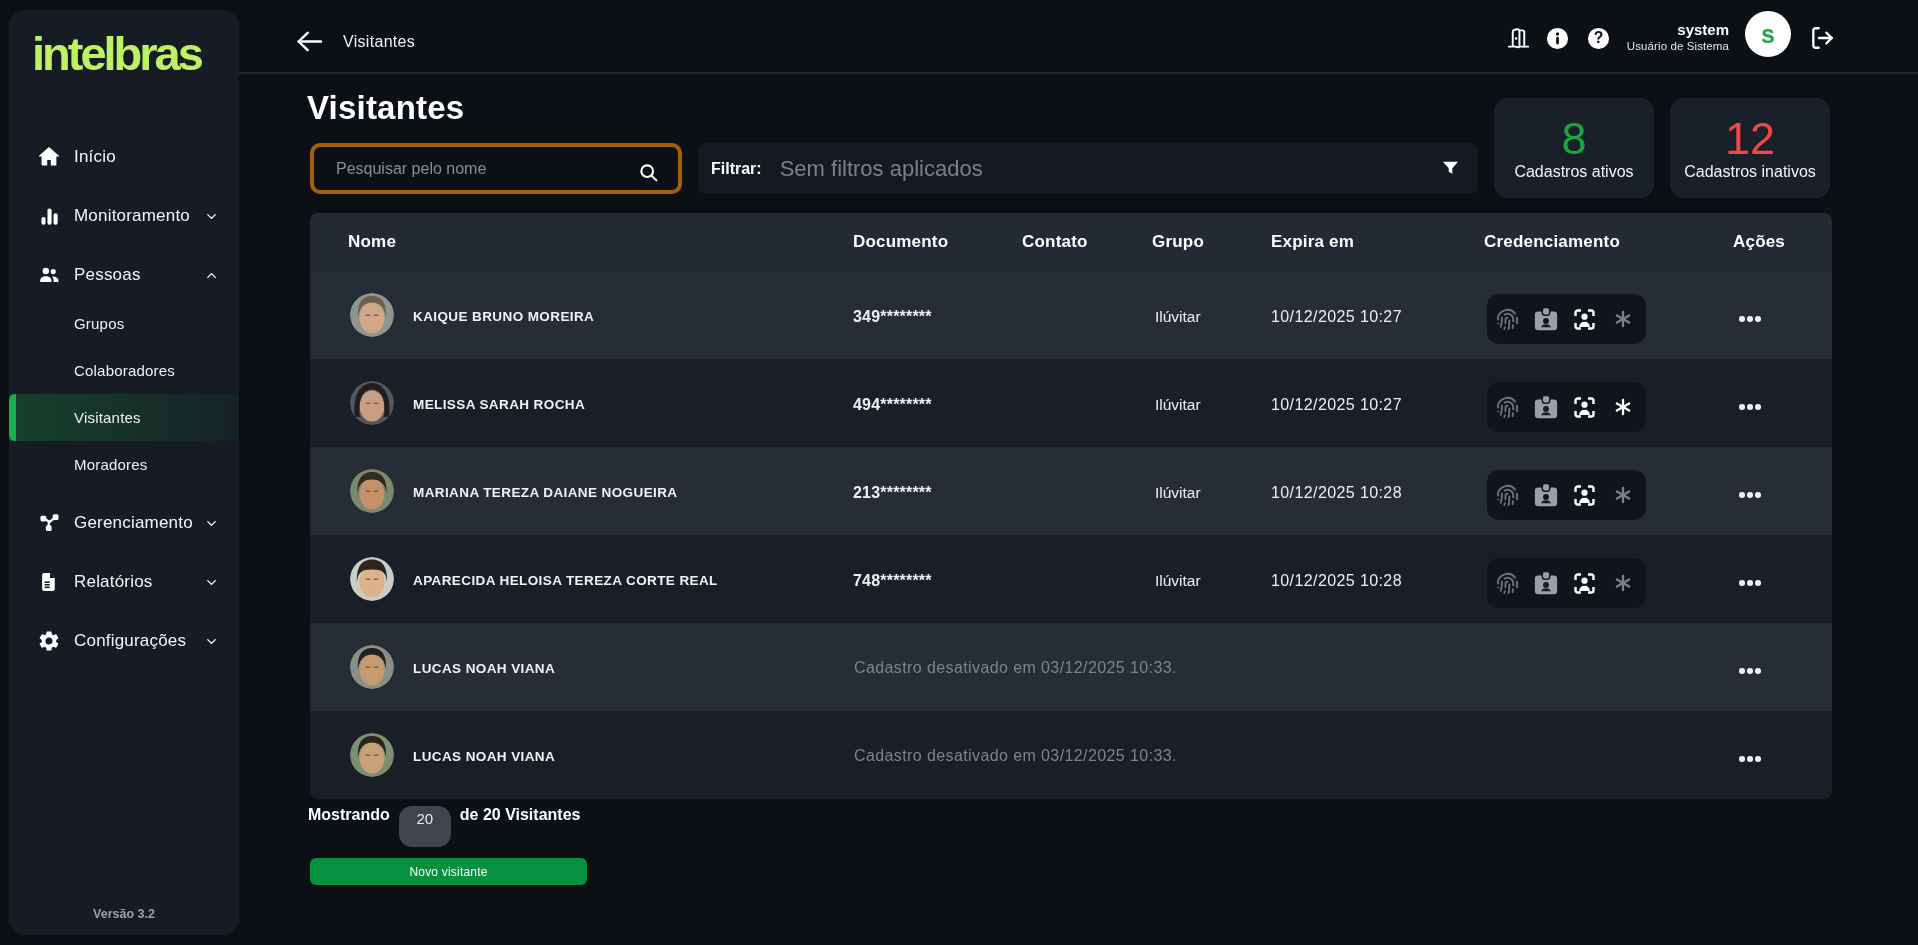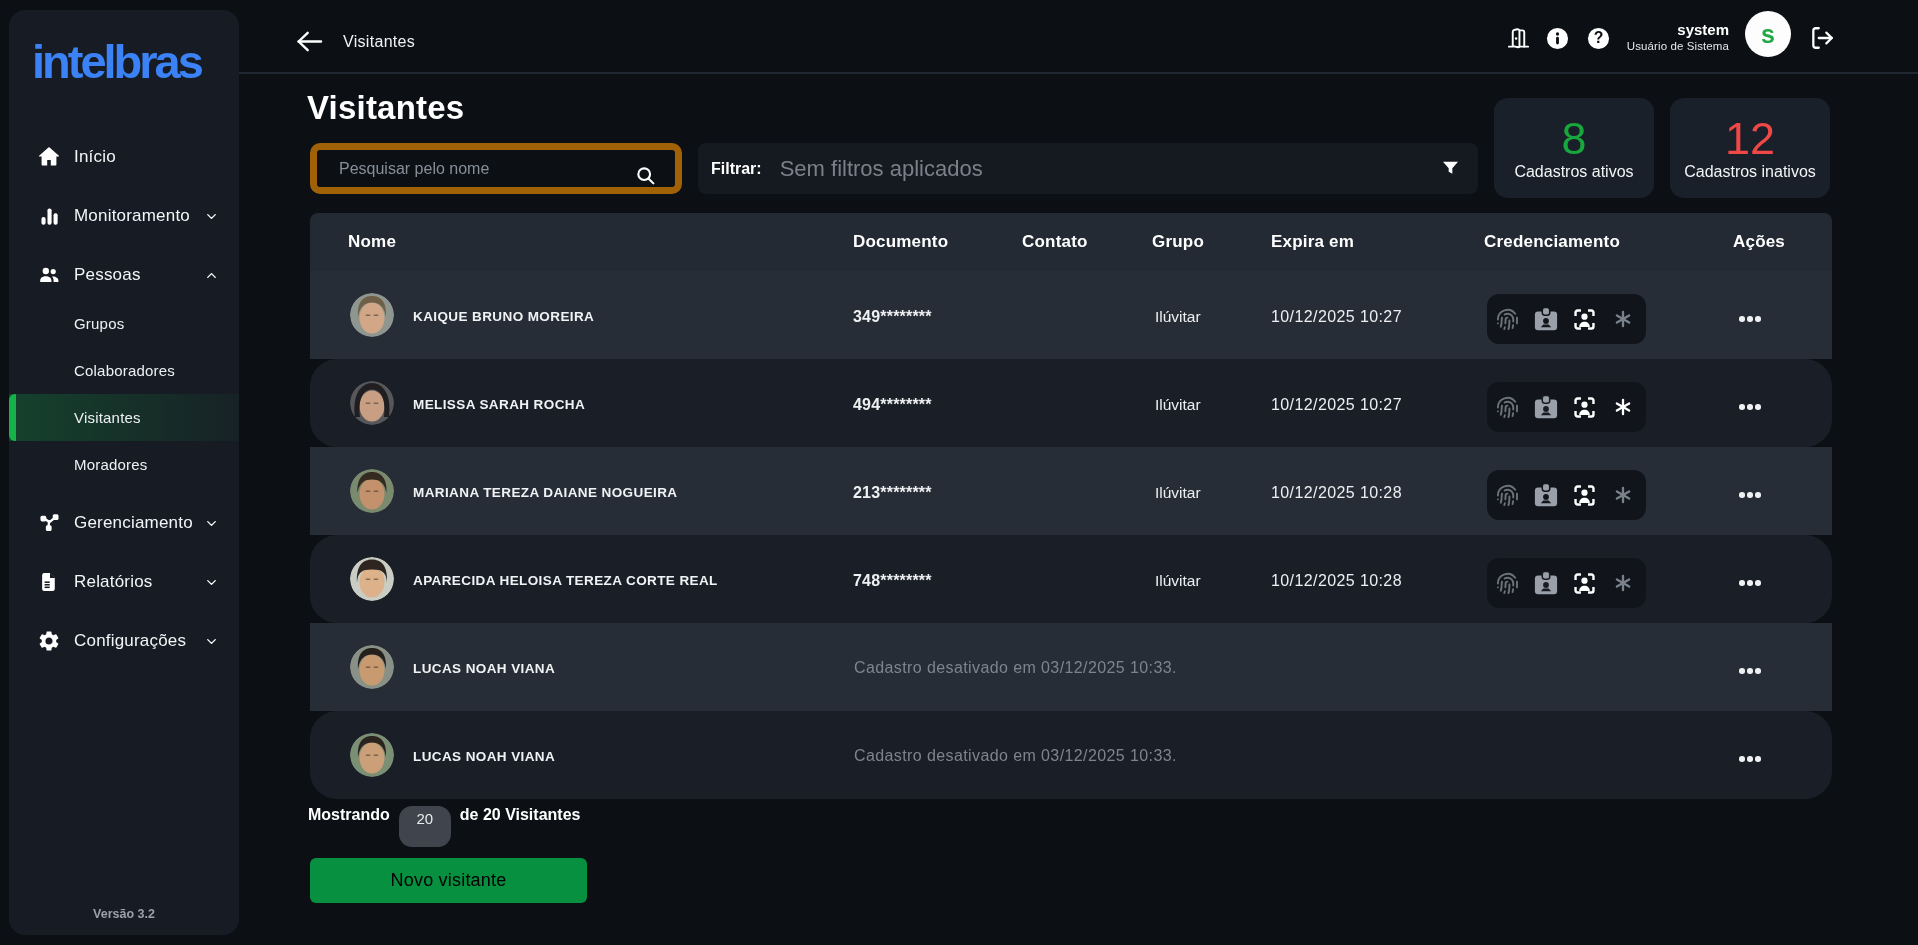--- a/index.html
+++ b/index.html
@@ -9,21 +9,21 @@
     background:#0c1015;
     font-family:"Liberation Sans", sans-serif;
     color:#f2f4f6;
     position:relative;
   }
   
   .sidebar {
     position:absolute; left:9px; top:10px; width:230px; height:925px;
     background:#171c24; border-radius:16px;
   }
-  .logo { position:absolute; left:23px; top:24px; font-weight:bold; font-size:47px; letter-spacing:-3px; color:#3b82f6; }
+  .logo { position:absolute; left:23px; top:16px; font-weight:bold; font-size:47px; letter-spacing:-3px; color:#bef264; }
   .nav-item { position:absolute; left:0; width:230px; height:48px; display:flex; align-items:center; }
   .nav-item .ico { width:24px; height:24px; margin-left:28px; flex:none; display:flex; align-items:center; justify-content:center; }
   .nav-item .lbl { margin-left:13px; font-size:17px; color:#f4f5f7; letter-spacing:.2px; }
   .nav-item .chev { position:absolute; right:20px; width:15px; height:15px; }
   .nav-sub { position:absolute; left:0; width:230px; height:47px; display:flex; align-items:center; }
   .nav-sub .lbl { margin-left:65px; font-size:15px; color:#eef0f3; letter-spacing:.2px; }
   .nav-sub.active { background:linear-gradient(to right, rgba(17,138,62,.34), rgba(17,138,62,.05)); }
   .nav-sub.active::before {
     content:""; position:absolute; left:0; top:0; bottom:0; width:7px;
     background:#15b149; border-radius:6px 0 0 6px;
@@ -41,21 +41,21 @@
   .userblock { position:absolute; right:189px; top:21px; text-align:right; }
   .userblock .u1 { font-size:15px; font-weight:bold; color:#fff; }
   .userblock .u2 { font-size:11.5px; color:#e4e7ea; margin-top:2px; letter-spacing:.1px; }
   .avatar-s { position:absolute; left:1745px; top:11px; width:46px; height:46px; border-radius:50%; background:#fdfdfd;
     display:flex; align-items:center; justify-content:center; font-weight:bold; font-size:25px; color:#22a846; }
 
   
   .h1 { position:absolute; left:307px; top:89px; font-size:33px; font-weight:bold; letter-spacing:.2px; color:#fff; }
   .search {
     position:absolute; left:310px; top:143px; width:372px; height:51px;
-    border:7px solid #a16207; border-radius:10px;
+    border:4px solid #a16207; border-radius:10px;
     display:flex; align-items:center;
   }
   .search .ph { margin-left:22px; font-size:16px; color:#878e98; }
   .search svg { position:absolute; right:19px; top:15px; }
   .filterbar {
     position:absolute; left:698px; top:143px; width:780px; height:51px;
     background:#151a21; border-radius:8px; display:flex; align-items:center;
   }
   .filterbar .f1 { margin-left:13px; font-size:16px; font-weight:bold; color:#fff; }
   .filterbar .f2 { margin-left:18px; font-size:22px; color:#79808a; }
@@ -65,38 +65,38 @@
   .card .cap { margin-top:1px; font-size:16px; color:#f2f4f6; }
   .card.c1 { left:1494px; } .card.c1 .num { color:#16a83c; }
   .card.c2 { left:1670px; } .card.c2 .num { color:#f04747; }
 
   
   .table { position:absolute; left:310px; top:213px; width:1522px; border-radius:8px; overflow:hidden; }
   .thead { height:58px; background:#242a33; position:relative; }
   .thead span { position:absolute; top:19px; font-size:17px; letter-spacing:.2px; font-weight:bold; color:#fff; }
   .row { height:88px; position:relative; }
   .row.light { background:#272d36; }
-  .row.dark { background:#1a1f27;border-radius:27px; }
+  .row.dark { background:#1a1f27; }
   .row .pav { position:absolute; left:40px; top:22px; width:44px; height:44px; border-radius:50%; overflow:hidden; }
   .row .nm { position:absolute; left:103px; top:38px; font-size:13.5px; font-weight:bold; letter-spacing:.4px; color:#f0f2f4; }
   .row .doc { position:absolute; left:543px; top:36.5px; font-size:16px; font-weight:600; color:#eef0f2; letter-spacing:.2px;}
   .row .grp { position:absolute; left:845px; top:36.5px; font-size:15.5px; color:#eceef1; }
   .row .exp { position:absolute; left:961px; top:36.5px; font-size:16px; letter-spacing:.4px; color:#eceef1; }
   .row .disab { position:absolute; left:544px; top:36px; font-size:16px; letter-spacing:.4px; color:#7d848e; }
   .cred { position:absolute; left:1177px; top:23px; width:159px; height:50px; background:#11151b; border-radius:12px;
     display:flex; align-items:center; justify-content:space-between; padding:0 12px 0 9px; }
   .dots { position:absolute; left:1429px; top:36.5px; }
   .dots i { display:inline-block; width:5.6px; height:5.6px; border-radius:50%; background:#eef0f2; margin-right:2.6px; }
 
   
   .showing { position:absolute; left:308px; top:806px; font-size:16px; font-weight:bold; color:#fff; display:flex; align-items:flex-start; }
   .pill20 { display:inline-block; margin:0 9px; background:#40454d; color:#e8eaec; border-radius:13px; width:52px; height:41px;
     text-align:center; line-height:25px; font-size:15px; font-weight:normal; }
-  .btn { position:absolute; left:310px; top:858px; width:277px; height:45px; background:#07903f; border-radius:6px;
-    color:#000000; font-size:18px; display:flex; align-items:center; justify-content:center; letter-spacing:.2px; }
+  .btn { position:absolute; left:310px; top:858px; width:277px; height:27px; background:#07903f; border-radius:6px;
+    color:#ffffff; font-size:12px; display:flex; align-items:center; justify-content:center; letter-spacing:.2px; }
 </style>
 </head>
 <body>
 
 <aside class="sidebar">
   <div class="logo">intelbras</div>
 
   <div class="nav-item" style="top:123px">
     <span class="ico">
         <svg width="24" height="24" viewBox="0 0 24 24" fill="#fff">

